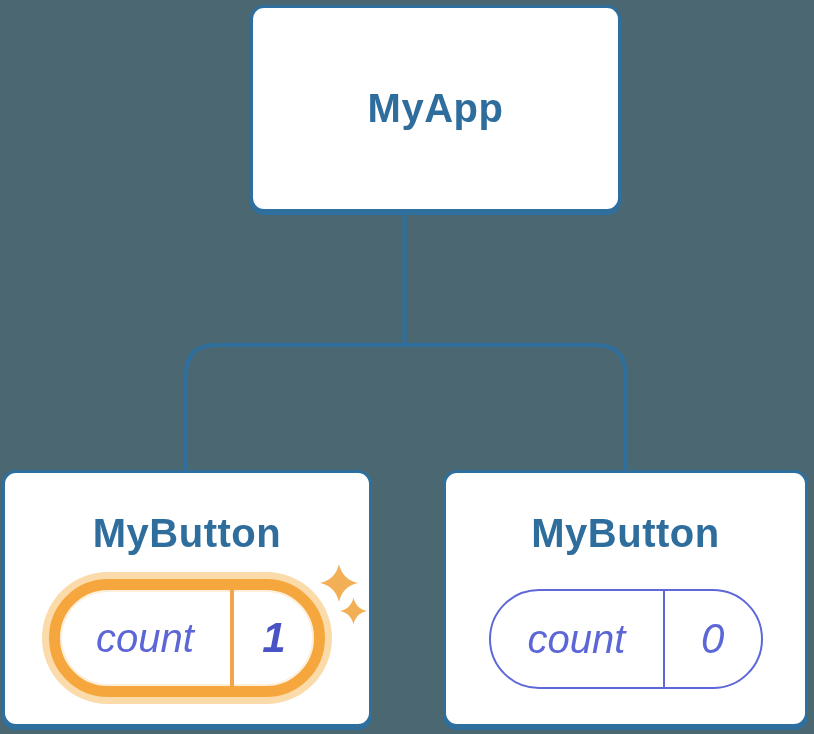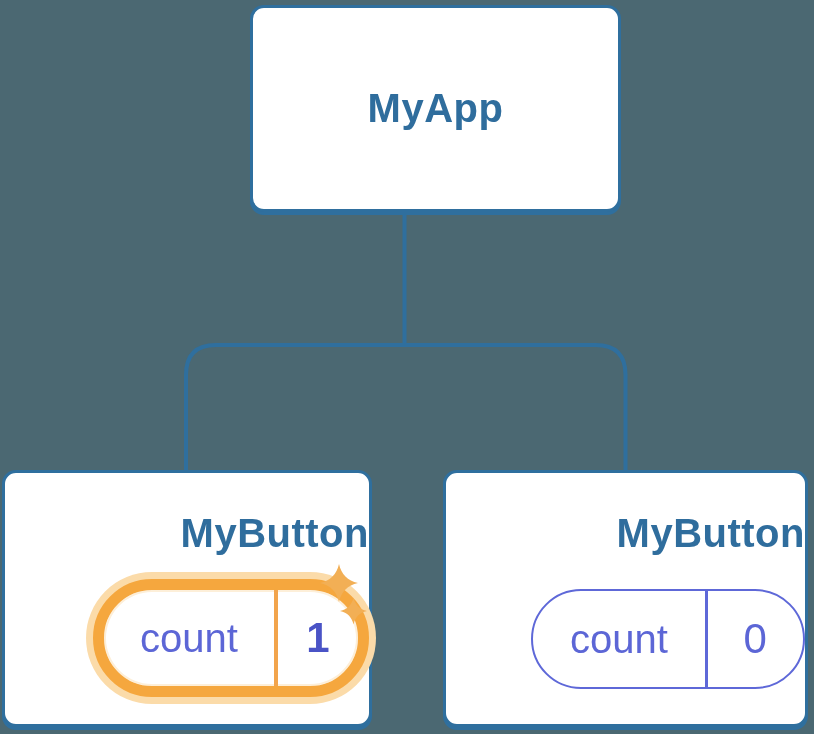--- a/index.html
+++ b/index.html
@@ -29,41 +29,42 @@
     box-shadow: 0 3px 0 0 var(--node-border, #2F6F9E);
     box-sizing: border-box;
   }
   .node.root {
     left: 219px; top: 5px;
     width: 371px; height: 207px;
     display: flex; align-items: center; justify-content: center; margin-left: 31px;
   }
   .node.child {
     top: 470px; height: 257px;
-    display: flex; flex-direction: column; align-items: flex-end;
+    display: flex; flex-direction: column; align-items: center;
   }
   .node.child.left  { left: 2px;   width: 370px; }
   .node.child.right { left: 443px; width: 365px; }
   .node-title {
     font-size: 40px;
     font-weight: 600;
     letter-spacing: 0.5px;
     color: var(--node-text, #2F6D9D);
   }
   .node.child .node-title { margin-top: 38px; }
   .pill {
     display: flex;
     align-items: stretch;
     background: #fff;
     box-sizing: content-box;
   }
   .pill .cell {
     display: flex; align-items: center; justify-content: center;
     font-size: 40px;
     color: var(--state-purple, #5C66D6);
+    font-style: italic;
   }
   .pill .cell.value { font-size: 42px; }
   .pill .cell.bold  { font-weight: 700; color: var(--state-value-bold, #4A53C6); }
   .pill-highlight {
     margin-top: 23px;
     height: 96px; width: 254px;
     border: 11px solid var(--highlight-orange, #F5A73E);
     border-radius: 64px;
     box-shadow: 0 0 0 7px var(--highlight-glow, #FBDBA9),
                 inset 0 0 0 2px var(--highlight-inner, #FDEFD9);

